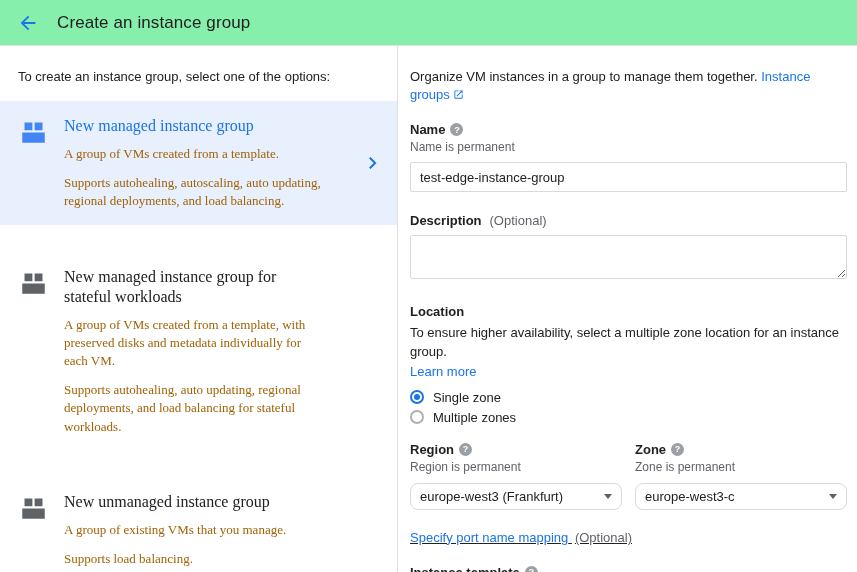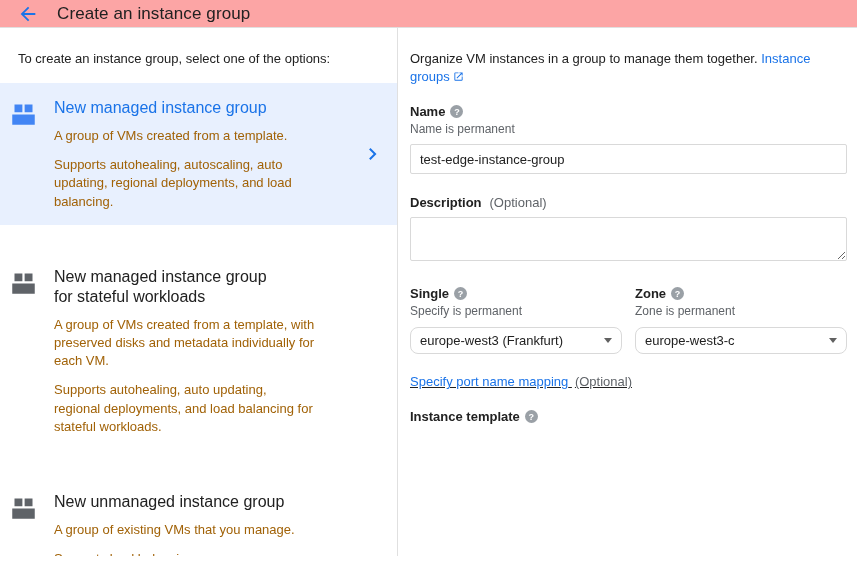--- a/index.html
+++ b/index.html
@@ -6,34 +6,34 @@
   html,body { margin:0; padding:0; }
   body {
     font-family: "Liberation Sans", sans-serif;
     color:#212121;
     background:#fff;
   }
   .app { width:857px; height:572px; overflow:hidden; background:#fff; position:relative; }
 
   
   .header {
-    height:28px; display:flex; align-items:center;
-    padding:0 16px; border-bottom:1px solid #e0e0e0; background:#fca5a5;
+    height:46px; display:flex; align-items:center;
+    padding:0 16px; border-bottom:1px solid #e0e0e0; background:#86efac;
   }
   .back-btn { width:24px; height:24px; margin-right:17px; cursor:pointer; color:#1a73e8; flex-shrink:0; display:flex; align-items:center; justify-content:center; }
   .page-title { font-size:17px; color:#212121; font-weight:400; letter-spacing:.1px; }
 
   
   .content { display:flex; height:528px; }
   .left { width:398px; flex-shrink:0; border-right:1px solid #e0e0e0; overflow:hidden; }
   .right { flex:1; padding:22px 10px 0 12px; overflow:hidden; }
 
   
   .left-intro { font-size:13px; margin:0; padding:23px 18px 0 18px; color:#212121; }
-  .option { position:relative; display:flex; padding:15px 40px 14px 8px; margin-top:27px; cursor:pointer; }
+  .option { position:relative; display:flex; padding:15px 40px 14px 18px; margin-top:27px; cursor:pointer;font-family:Liberation Serif, serif; }
   .option.selected { background:#e8f0fe; margin-top:17px; }
   .opt-icon { width:27px; height:27px; margin:3px 17px 0 2px; flex-shrink:0; color:#5f6368; }
   .option.selected .opt-icon { color:#4285f4; }
   .opt-body { max-width:276px; }
   .opt-title { font-size:16px; margin:0 0 9px 0; color:#212121; line-height:1.25; font-weight:400; }
   .opt-title.narrow { max-width:218px; }
   .option.selected .opt-title { color:#1a73e8; }
   .opt-desc, .opt-details { font-size:13px; color:#a16207; margin:0 0 11px 0; line-height:1.4; max-width:262px; }
   .opt-details { margin-bottom:0; }
   .opt-chevron { position:absolute; right:12px; top:50%; transform:translateY(-50%); color:#1a73e8; width:24px; height:24px; }
@@ -162,28 +162,42 @@
       </div>
 
       <div class="field">
         <div class="label-row">
           <span class="field-label">Description</span>
           <span class="optional">(Optional)</span>
         </div>
         <textarea class="textarea" style=""></textarea>
       </div>
 
+      <div class="field" style="margin-bottom:16px;">
+        <p class="section-label">Location</p>
+        <p class="help-text">To ensure higher availability, select a multiple zone location for an instance group.</p>
+        <a class="link learn-more">Learn more</a>
+
+        <div class="radio-row">
+          <span class="radio checked"></span>
+          <span class="radio-label">Single zone</span>
+        </div>
+        <div class="radio-row">
+          <span class="radio"></span>
+          <span class="radio-label">Multiple zones</span>
+        </div>
+      </div>
 
       <div class="two-col">
         <div class="col">
           <div class="label-row">
-            <span class="field-label">Single</span>
+            <span class="field-label">Region</span>
             <span class="help-icon">?</span>
           </div>
-          <div class="sublabel">Specify is permanent</div>
+          <div class="sublabel">Region is permanent</div>
           <div class="dropdown">
             <span>europe-west3 (Frankfurt)</span>
             <span class="caret"></span>
           </div>
         </div>
         <div class="col">
           <div class="label-row">
             <span class="field-label">Zone</span>
             <span class="help-icon">?</span>
           </div>

